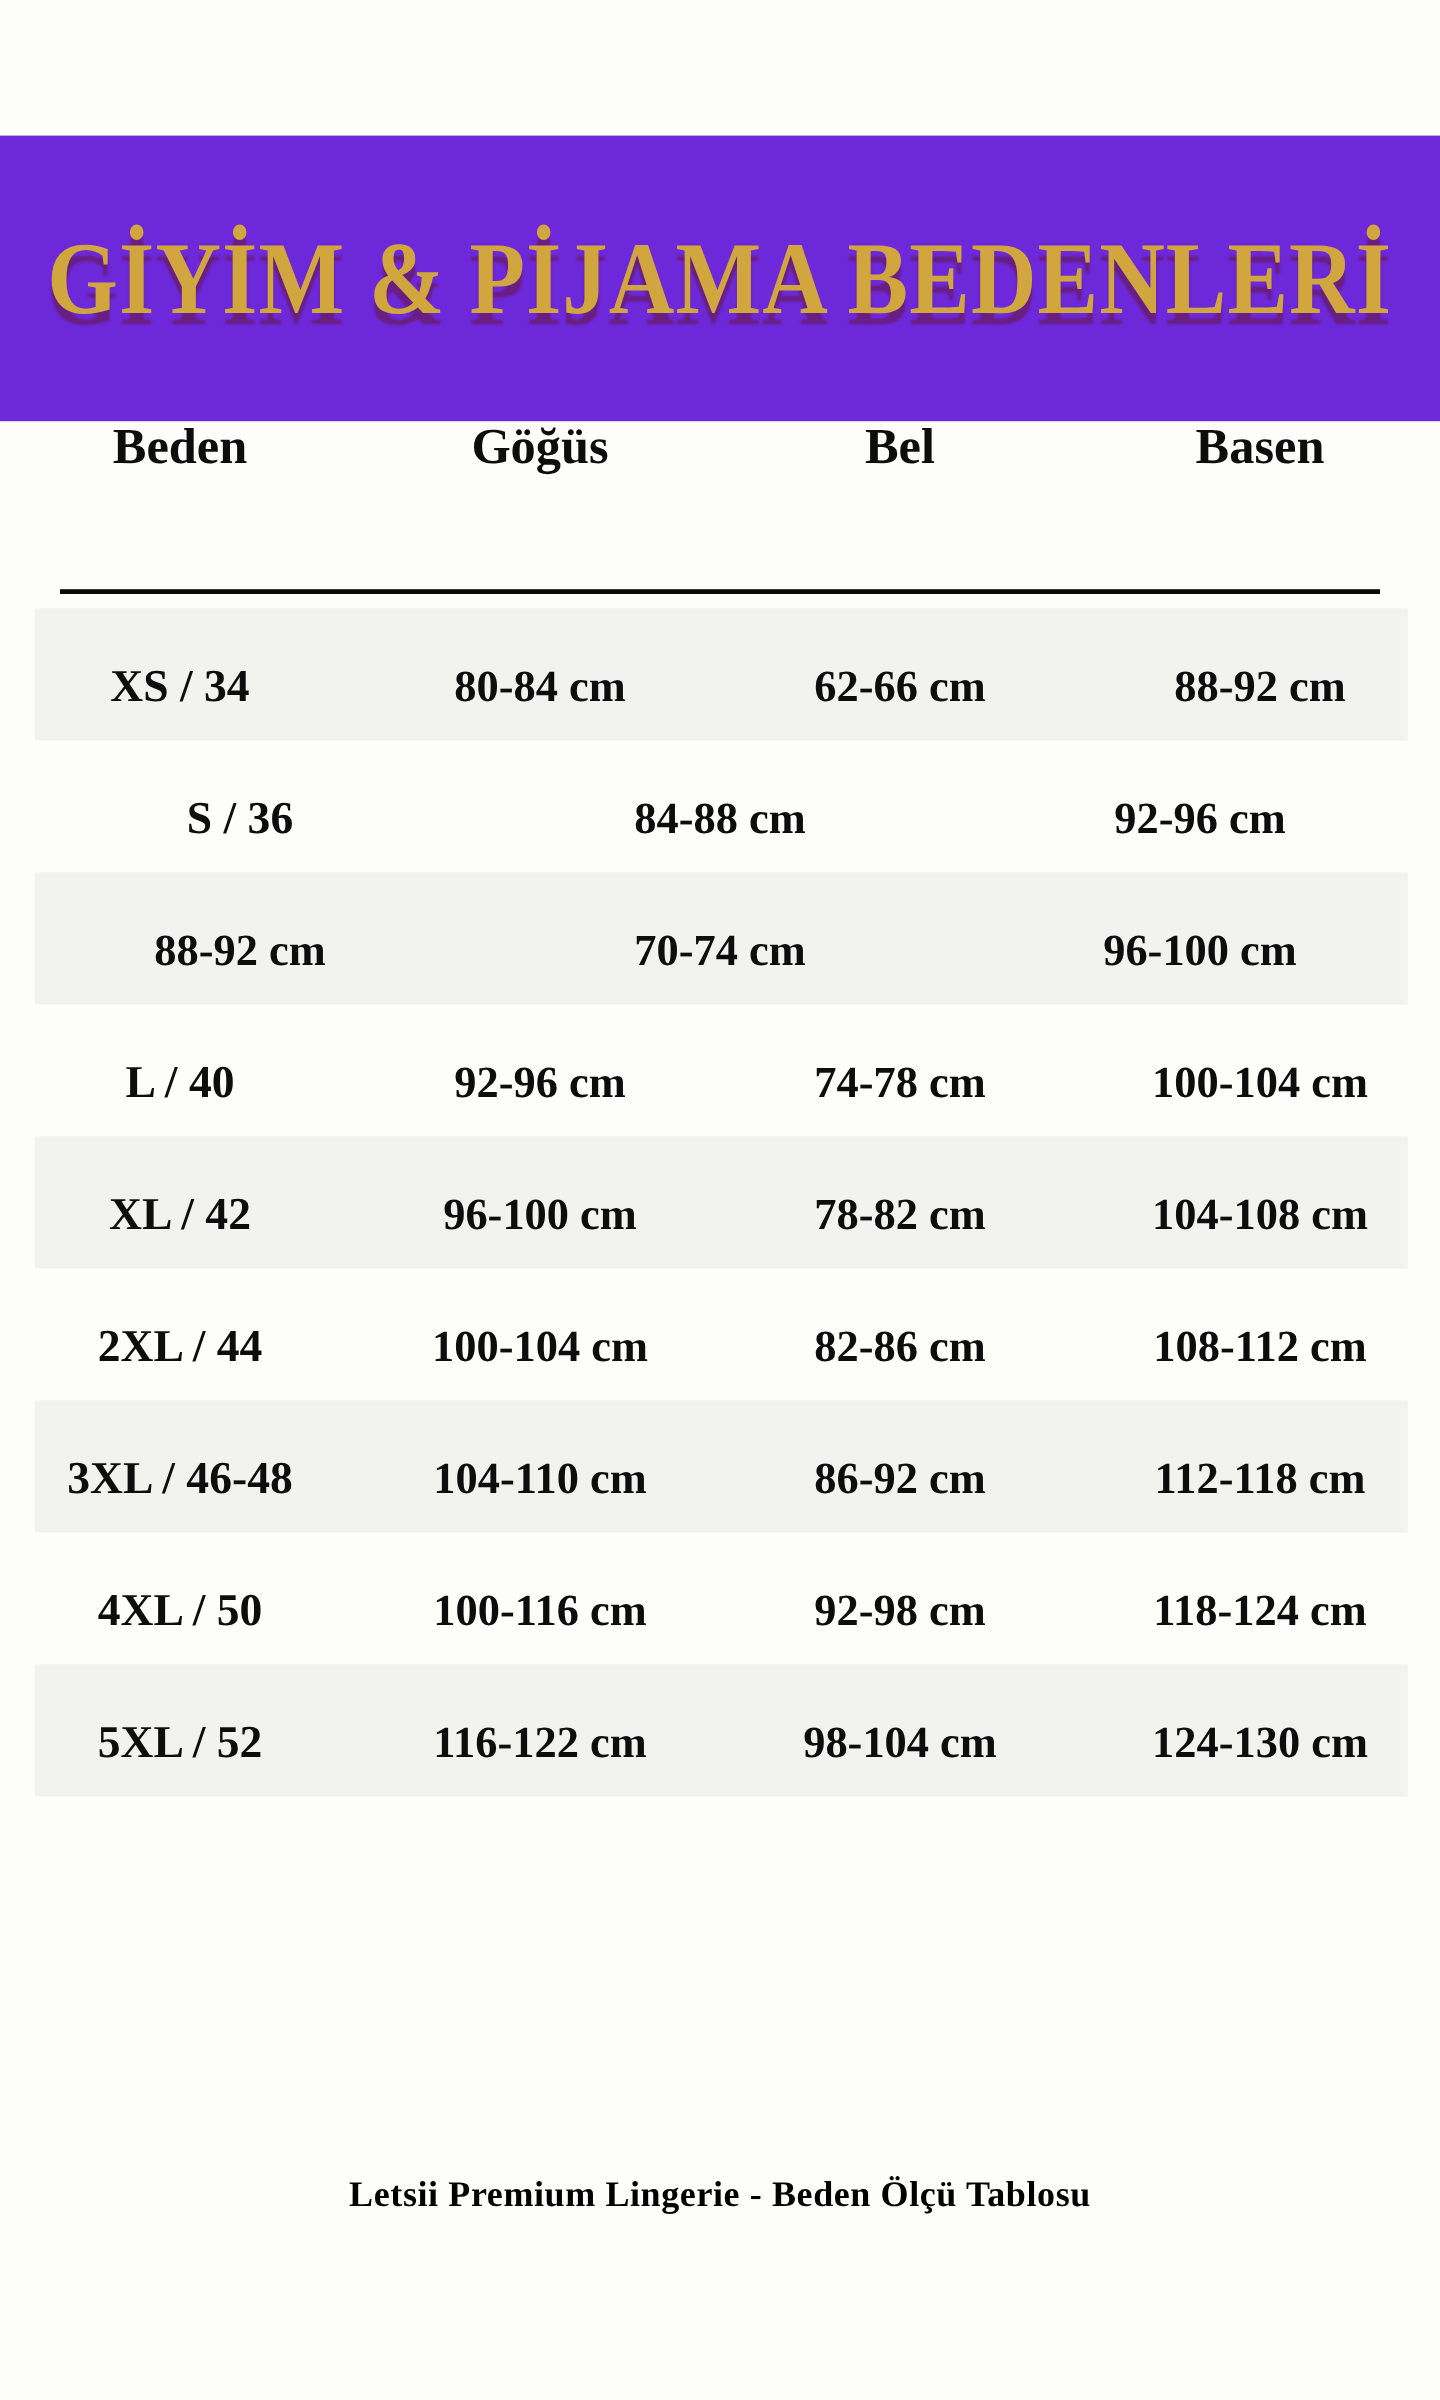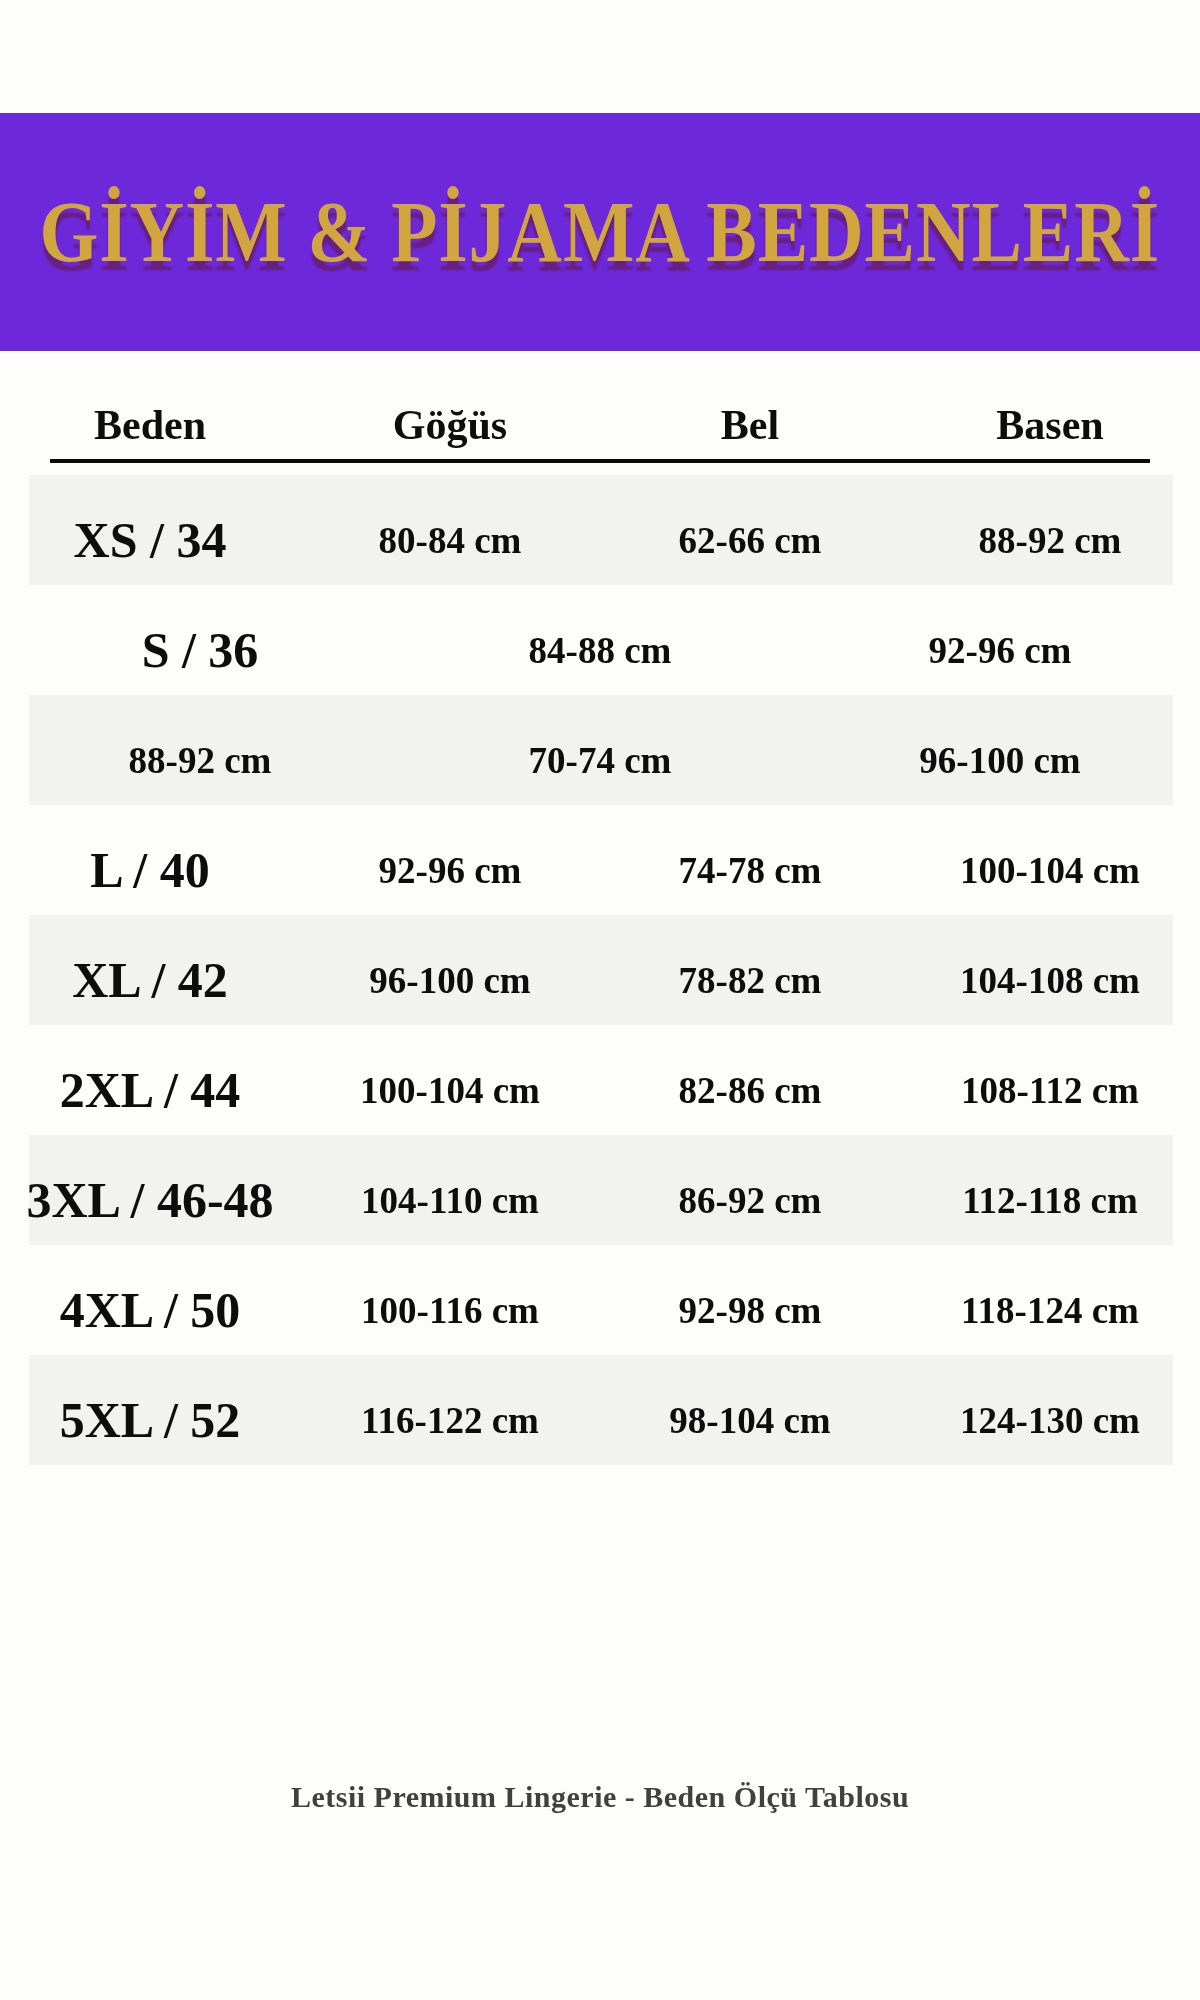--- a/index.html
+++ b/index.html
@@ -32,23 +32,23 @@
     font-weight: bold;
     font-size: 86px;
     letter-spacing: 1px;
     white-space: nowrap;
     color: #d2a63e;
     text-shadow: 0 9px 2px rgba(100, 20, 22, 0.45);
   }
 
   
   .thead {
-    height: 108px;
+    height: 140px;
     display: flex;
-    align-items: flex-end;
+    align-items: flex-start;
     padding-bottom: 12px;
     box-sizing: border-box;
   }
   .thead .cell {
     flex: 1 1 0;
     text-align: center;
     font-weight: bold;
     font-size: 42px;
     line-height: 1.05;
   }
@@ -75,29 +75,29 @@
   }
   .row .cell {
     position: relative;
     flex: 1 1 0;
     text-align: center;
     font-weight: bold;
     font-size: 37px;
     top: 10px;
     white-space: nowrap;
   }
-  .row .cell.size-cell { font-size: 50px; }
+  .row .cell.size-cell { font-size: 38px; }
 
   
   .footer {
     margin-top: 315px;
     text-align: center;
     font-weight: bold;
     font-size: 30px;
-    color: #404040;
+    color: #000000;
     letter-spacing: 0.5px;
   }
 </style>
 </head>
 <body>
 
 <div class="page">
 
   <div class="banner">
     <span class="banner-title">GİYİM &amp; PİJAMA BEDENLERİ</span>

